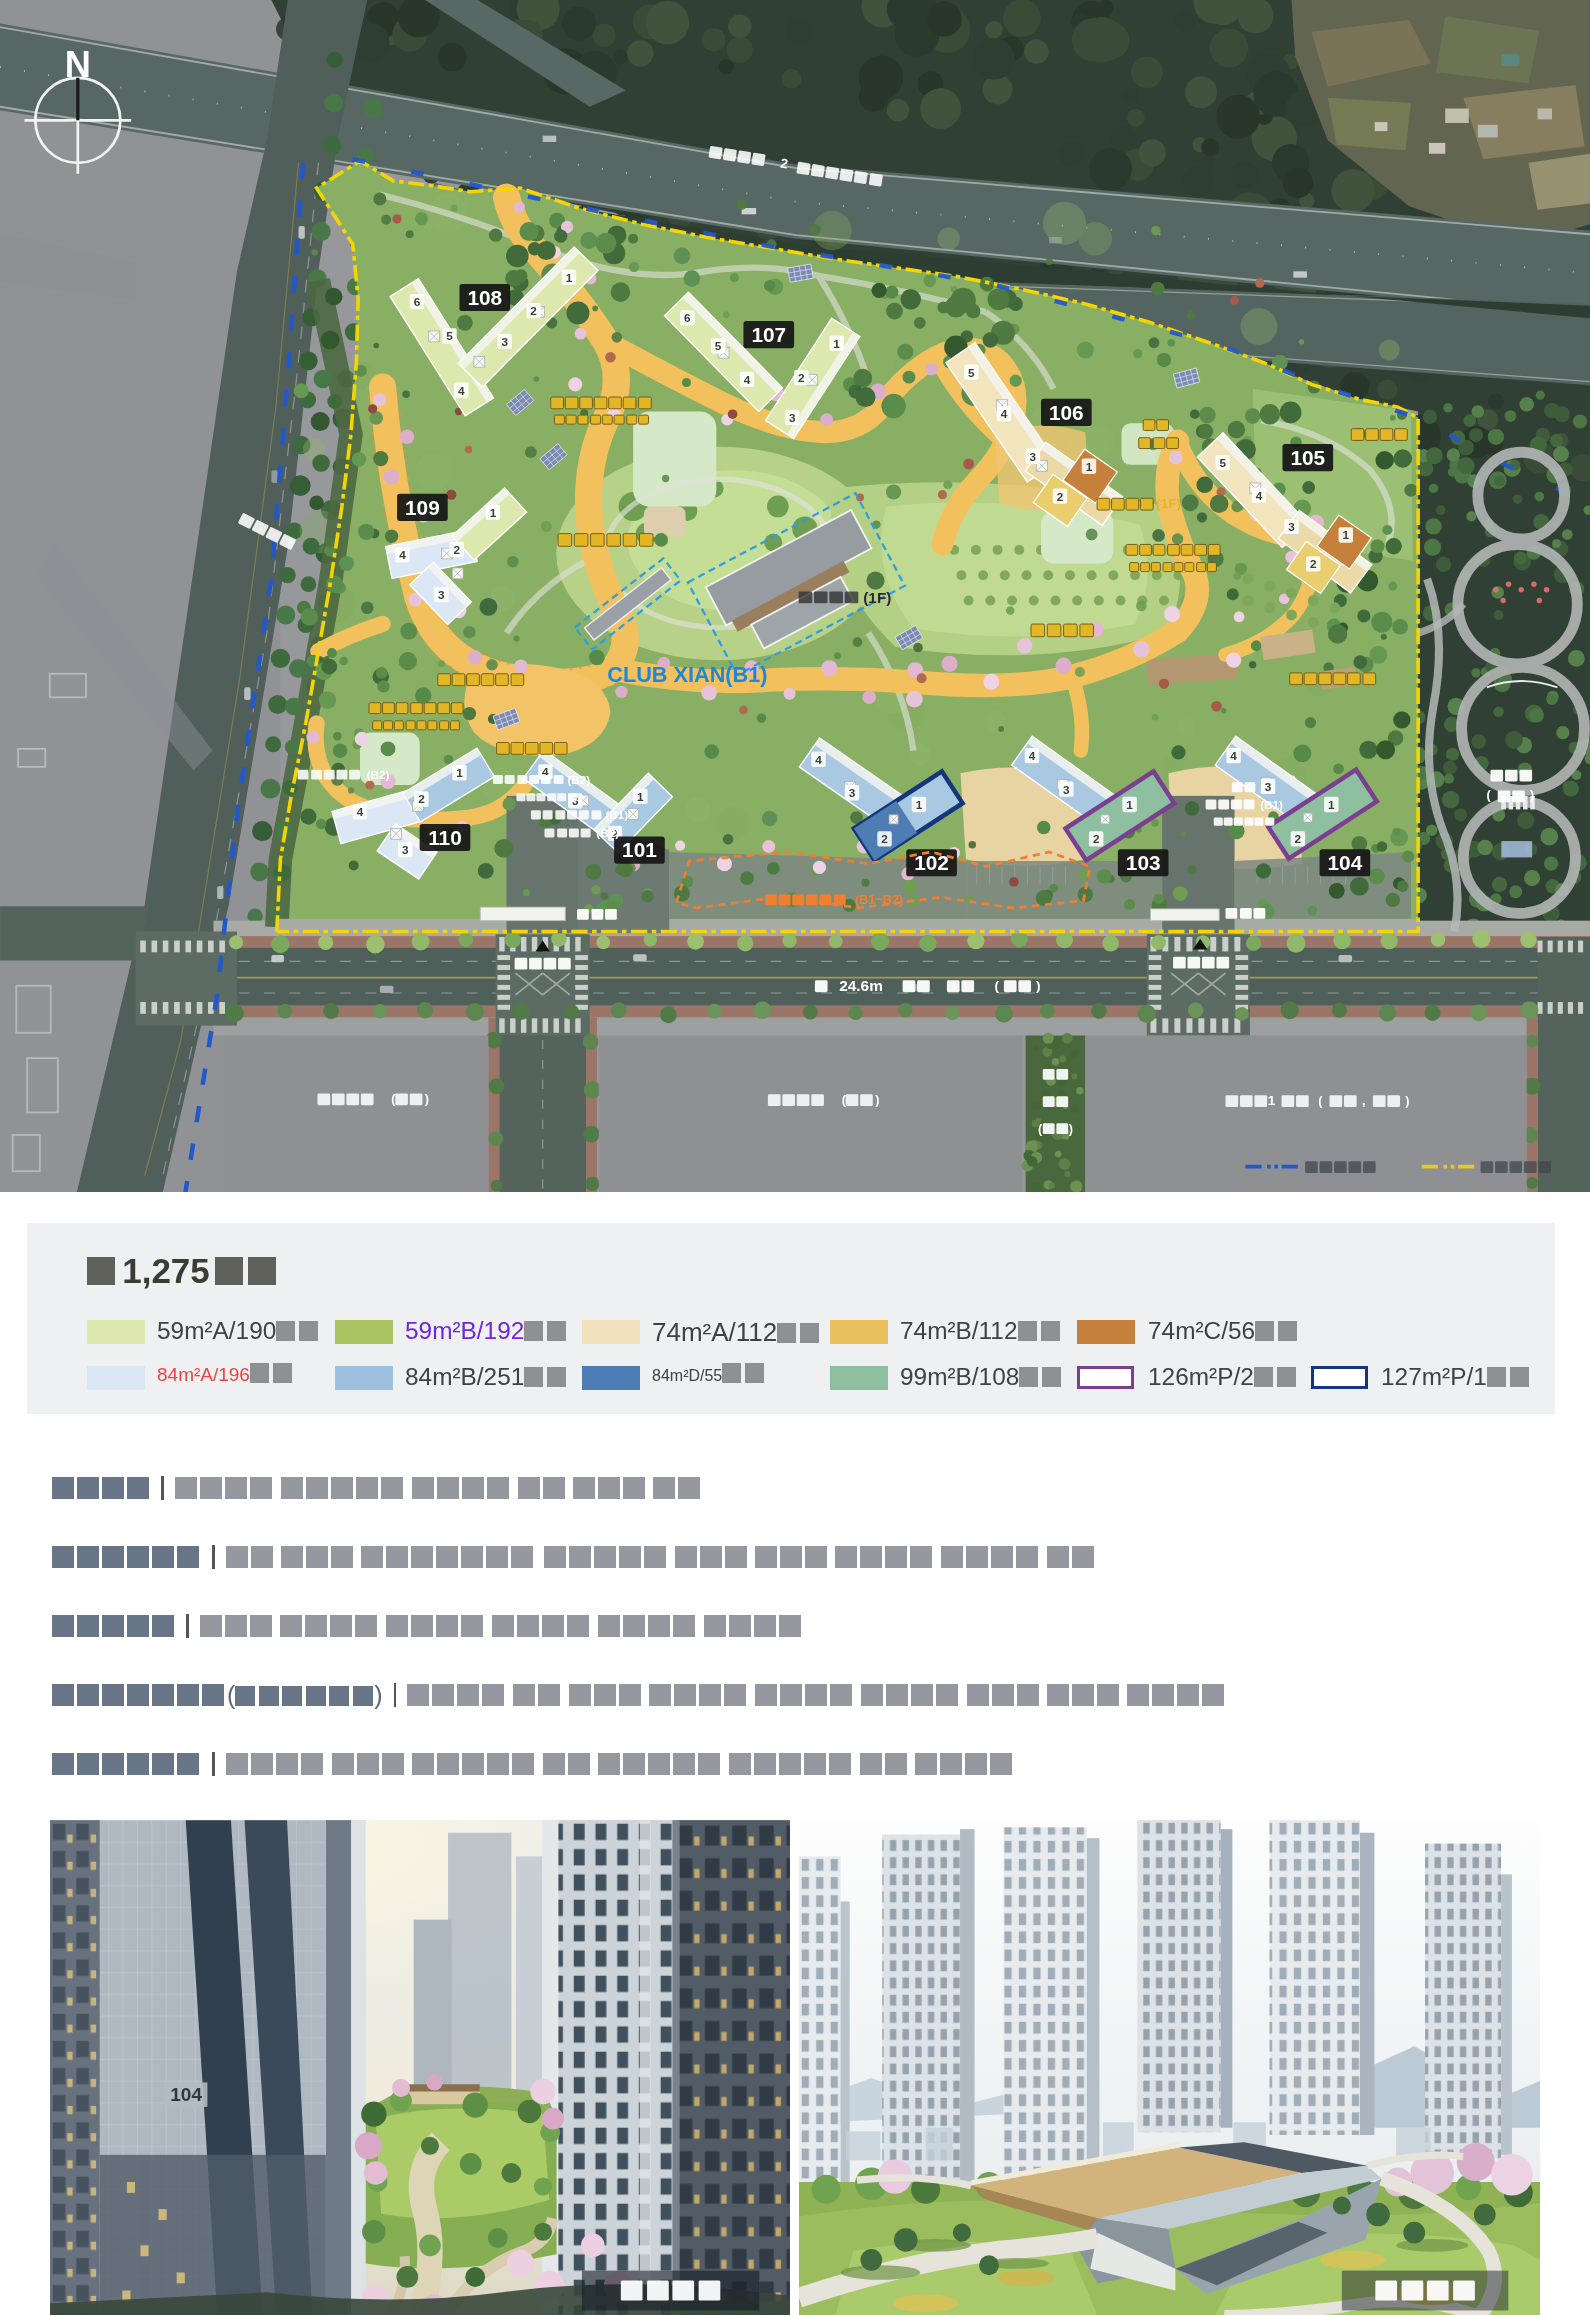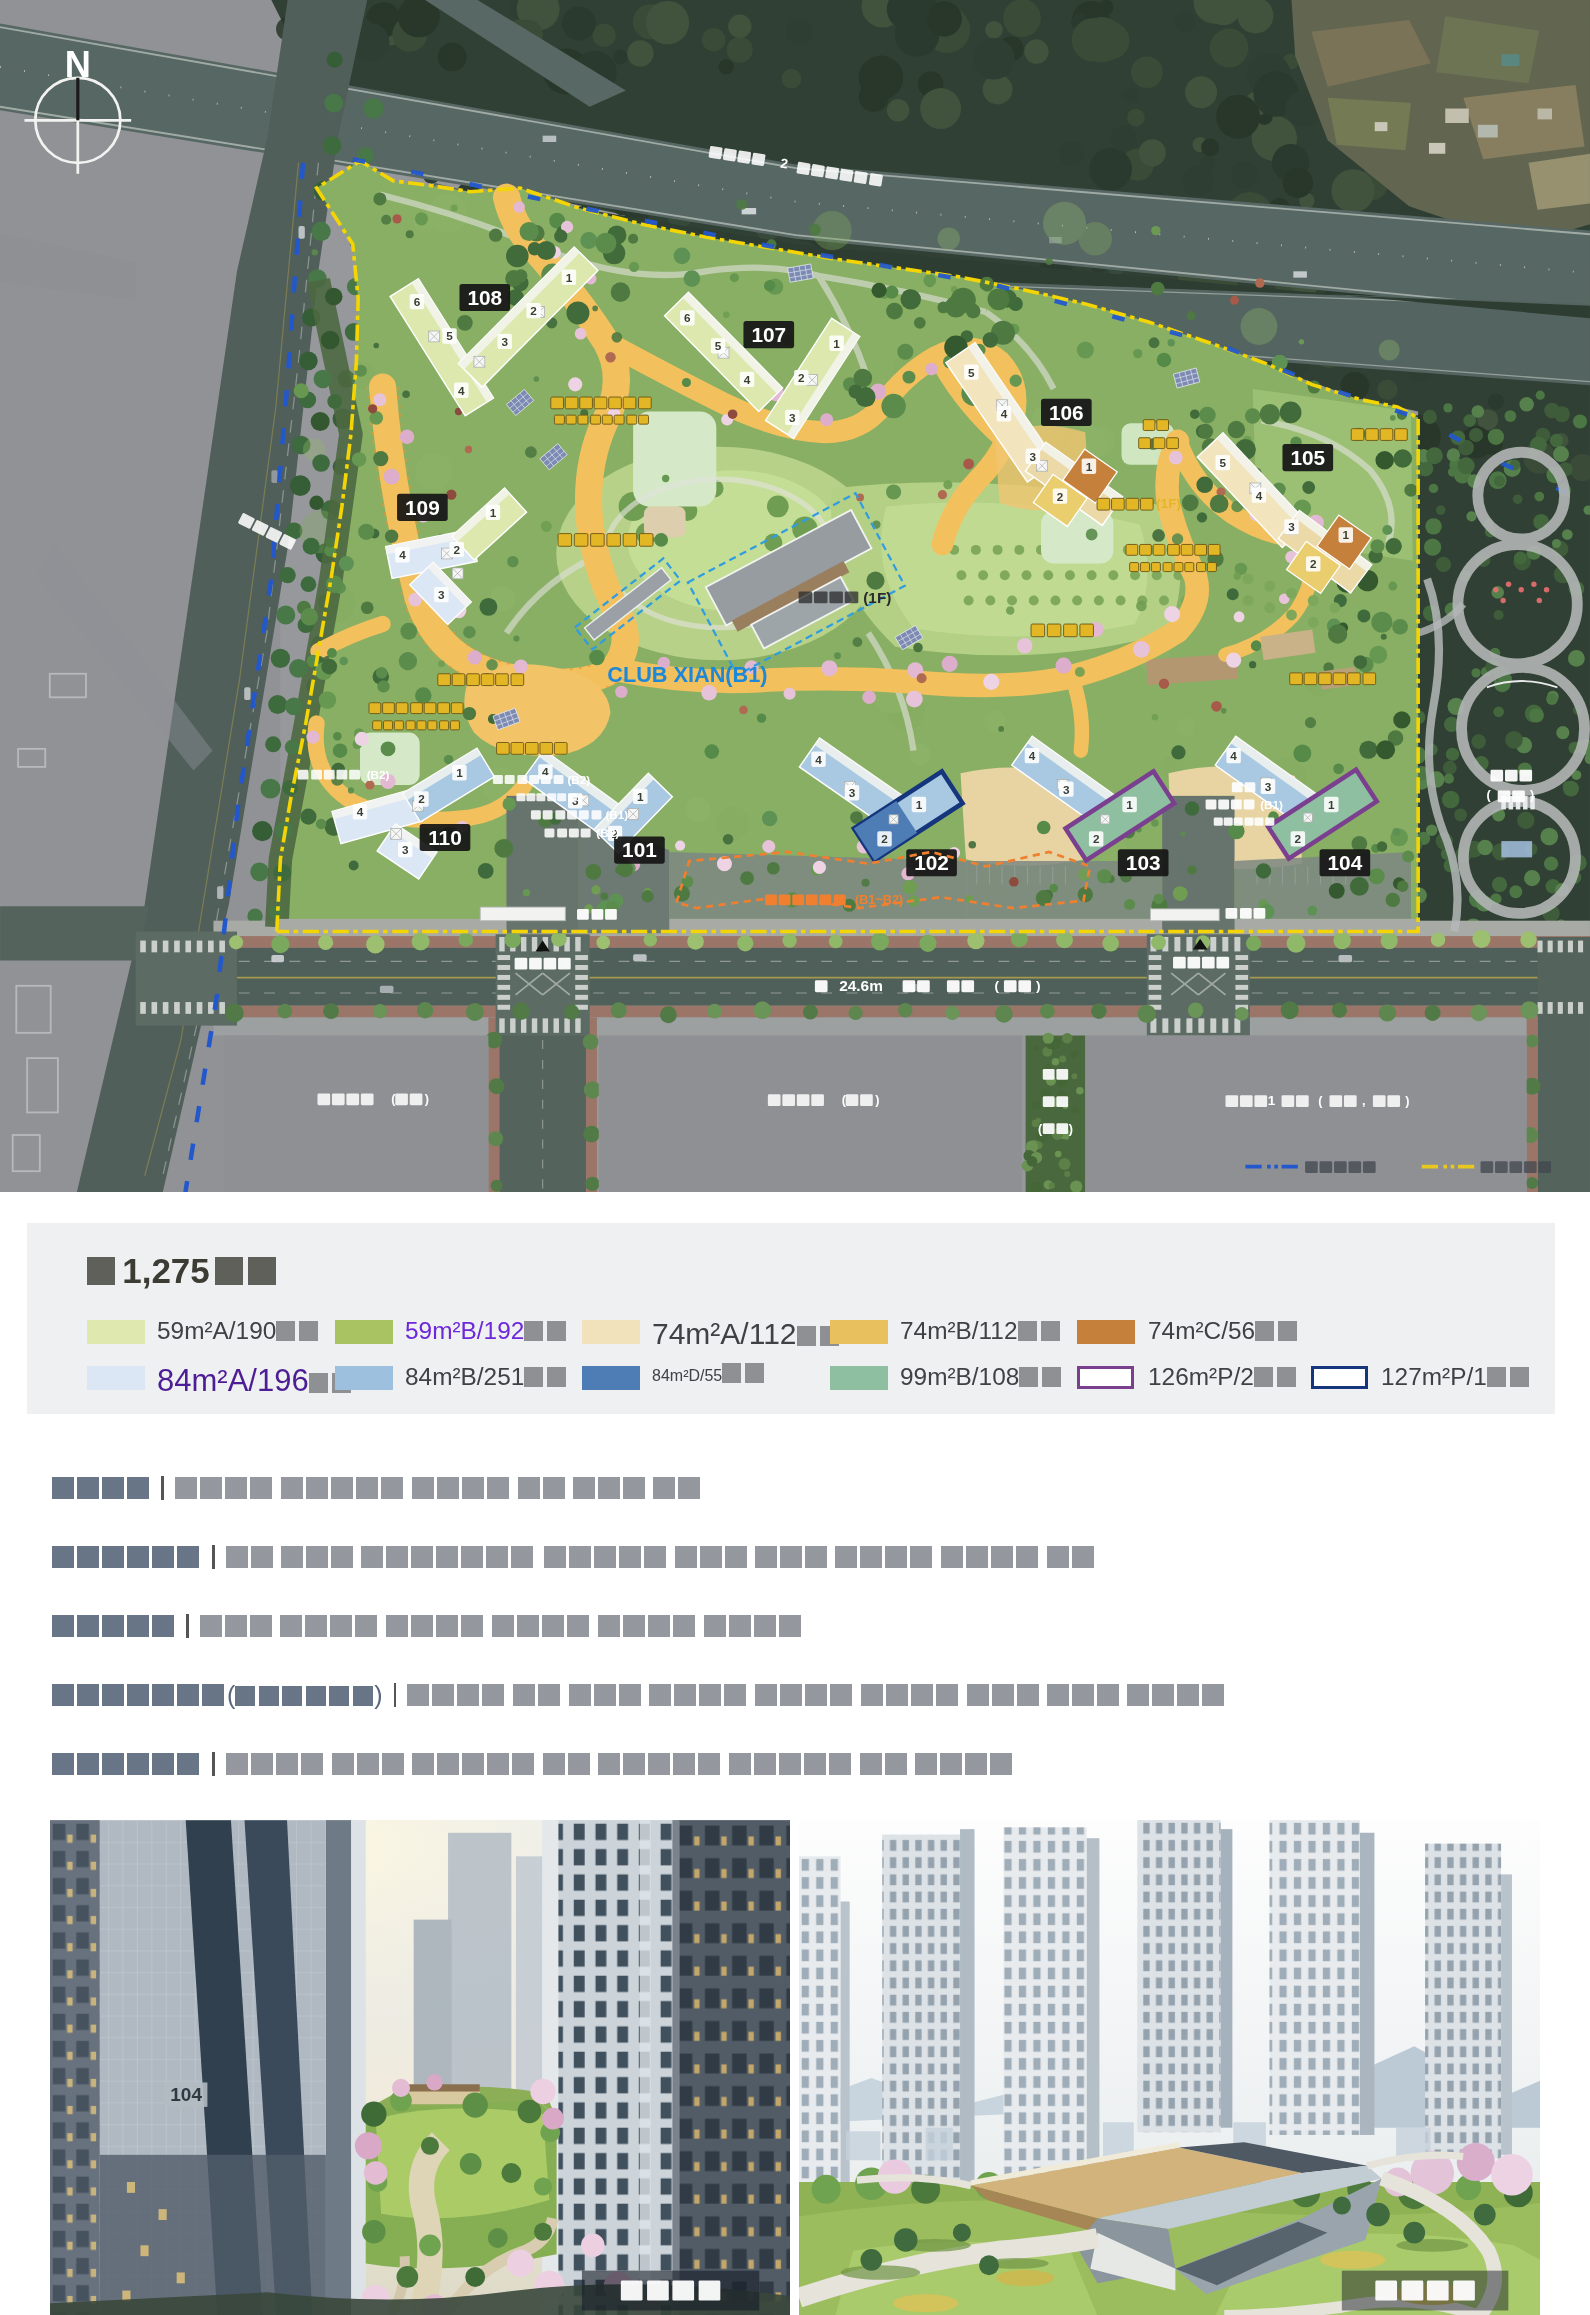--- a/index.html
+++ b/index.html
@@ -2158,27 +2158,27 @@
         <rect x="1701" y="1284" width="14" height="13" rx="1.5"></rect>
       </g>
     </svg>
     <div class="abs" style="left:27px;top:1223px;width:1528px;height:191px;background:#eef0f1"></div>
     <div class="abs" style="left:87px;top:1251px;font-size:35px;font-weight:700;color:#3c3c34"><span style="display:inline-block;vertical-align:-1.8px;width:28px;height:28px;background:repeating-linear-gradient(90deg,#3c3c34 0px,#3c3c34 28px,transparent 28px,transparent 33px);opacity:0.8"></span><span style="margin:0 5.4px 0 7.2px">1,275</span><span style="display:inline-block;vertical-align:-1.8px;width:61px;height:28px;background:repeating-linear-gradient(90deg,#3c3c34 0px,#3c3c34 28px,transparent 28px,transparent 33px);opacity:0.8"></span></div>
     <div class="abs" style="left:87px;top:1320px;width:58px;height:24.4px;background:#dfe8af"></div>
     <div class="abs" style="left:157px;top:1317px;font-size:24.4px;color:#3f4145">59m²A/190<span style="display:inline-block;vertical-align:-1.8px;width:43px;height:20px;background:repeating-linear-gradient(90deg,#3f4145 0px,#3f4145 19px,transparent 19px,transparent 22.6px);opacity:0.55"></span></div>
     <div class="abs" style="left:335px;top:1320px;width:58px;height:24.4px;background:#a9c262"></div>
     <div class="abs" style="left:405px;top:1317px;font-size:24.4px;color:#6d28d9">59m²B/192<span style="display:inline-block;vertical-align:-1.8px;width:43px;height:20px;background:repeating-linear-gradient(90deg,#3f4145 0px,#3f4145 19px,transparent 19px,transparent 22.6px);opacity:0.55"></span></div>
     <div class="abs" style="left:582px;top:1320px;width:58px;height:24.4px;background:#f1e2bb"></div>
-    <div class="abs" style="left:652px;top:1317px;font-size:30px;color:#3f4145">74m²A/112<span style="display:inline-block;vertical-align:-1.8px;width:43px;height:20px;background:repeating-linear-gradient(90deg,#3f4145 0px,#3f4145 19px,transparent 19px,transparent 22.6px);opacity:0.55"></span></div>
+    <div class="abs" style="left:652px;top:1317px;font-size:26px;color:#3f4145">74m²A/112<span style="display:inline-block;vertical-align:-1.8px;width:43px;height:20px;background:repeating-linear-gradient(90deg,#3f4145 0px,#3f4145 19px,transparent 19px,transparent 22.6px);opacity:0.55"></span></div>
     <div class="abs" style="left:830px;top:1320px;width:58px;height:24.4px;background:#e9c05e"></div>
     <div class="abs" style="left:900px;top:1317px;font-size:24.4px;color:#3f4145">74m²B/112<span style="display:inline-block;vertical-align:-1.8px;width:43px;height:20px;background:repeating-linear-gradient(90deg,#3f4145 0px,#3f4145 19px,transparent 19px,transparent 22.6px);opacity:0.55"></span></div>
     <div class="abs" style="left:1077px;top:1320px;width:58px;height:24.4px;background:#c5803b"></div>
     <div class="abs" style="left:1148px;top:1317px;font-size:24.4px;color:#3f4145">74m²C/56<span style="display:inline-block;vertical-align:-1.8px;width:43px;height:20px;background:repeating-linear-gradient(90deg,#3f4145 0px,#3f4145 19px,transparent 19px,transparent 22.6px);opacity:0.55"></span></div>
     <div class="abs" style="left:87px;top:1366px;width:58px;height:24.4px;background:#dbe7f5"></div>
-    <div class="abs" style="left:157px;top:1363px;font-size:31px;color:#4c1d95">84m²A/196<span style="display:inline-block;vertical-align:-1.8px;width:43px;height:20px;background:repeating-linear-gradient(90deg,#3f4145 0px,#3f4145 19px,transparent 19px,transparent 22.6px);opacity:0.55"></span></div>
+    <div class="abs" style="left:157px;top:1363px;font-size:19px;color:#ef4444">84m²A/196<span style="display:inline-block;vertical-align:-1.8px;width:43px;height:20px;background:repeating-linear-gradient(90deg,#3f4145 0px,#3f4145 19px,transparent 19px,transparent 22.6px);opacity:0.55"></span></div>
     <div class="abs" style="left:335px;top:1366px;width:58px;height:24.4px;background:#9dc0de"></div>
     <div class="abs" style="left:405px;top:1363px;font-size:24.4px;color:#3f4145">84m²B/251<span style="display:inline-block;vertical-align:-1.8px;width:43px;height:20px;background:repeating-linear-gradient(90deg,#3f4145 0px,#3f4145 19px,transparent 19px,transparent 22.6px);opacity:0.55"></span></div>
     <div class="abs" style="left:582px;top:1366px;width:58px;height:24.4px;background:#4e7cb4"></div>
     <div class="abs" style="left:652px;top:1363px;font-size:16px;color:#3f4145">84m²D/55<span style="display:inline-block;vertical-align:-1.8px;width:43px;height:20px;background:repeating-linear-gradient(90deg,#3f4145 0px,#3f4145 19px,transparent 19px,transparent 22.6px);opacity:0.55"></span></div>
     <div class="abs" style="left:830px;top:1366px;width:58px;height:24.4px;background:#8ebfa0"></div>
     <div class="abs" style="left:900px;top:1363px;font-size:24.4px;color:#3f4145">99m²B/108<span style="display:inline-block;vertical-align:-1.8px;width:43px;height:20px;background:repeating-linear-gradient(90deg,#3f4145 0px,#3f4145 19px,transparent 19px,transparent 22.6px);opacity:0.55"></span></div>
     <div class="abs" style="left:1077px;top:1366px;border:3.6px solid #7a3f8f;width:51px;height:17px;background:#ffffff"></div>
     <div class="abs" style="left:1148px;top:1363px;font-size:24.4px;color:#3f4145">126m²P/2<span style="display:inline-block;vertical-align:-1.8px;width:43px;height:20px;background:repeating-linear-gradient(90deg,#3f4145 0px,#3f4145 19px,transparent 19px,transparent 22.6px);opacity:0.55"></span></div>
     <div class="abs" style="left:1311px;top:1366px;border:3.6px solid #15357d;width:51px;height:17px;background:#ffffff"></div>
     <div class="abs" style="left:1381px;top:1363px;font-size:24.4px;color:#3f4145">127m²P/1<span style="display:inline-block;vertical-align:-1.8px;width:43px;height:20px;background:repeating-linear-gradient(90deg,#3f4145 0px,#3f4145 19px,transparent 19px,transparent 22.6px);opacity:0.55"></span></div>

